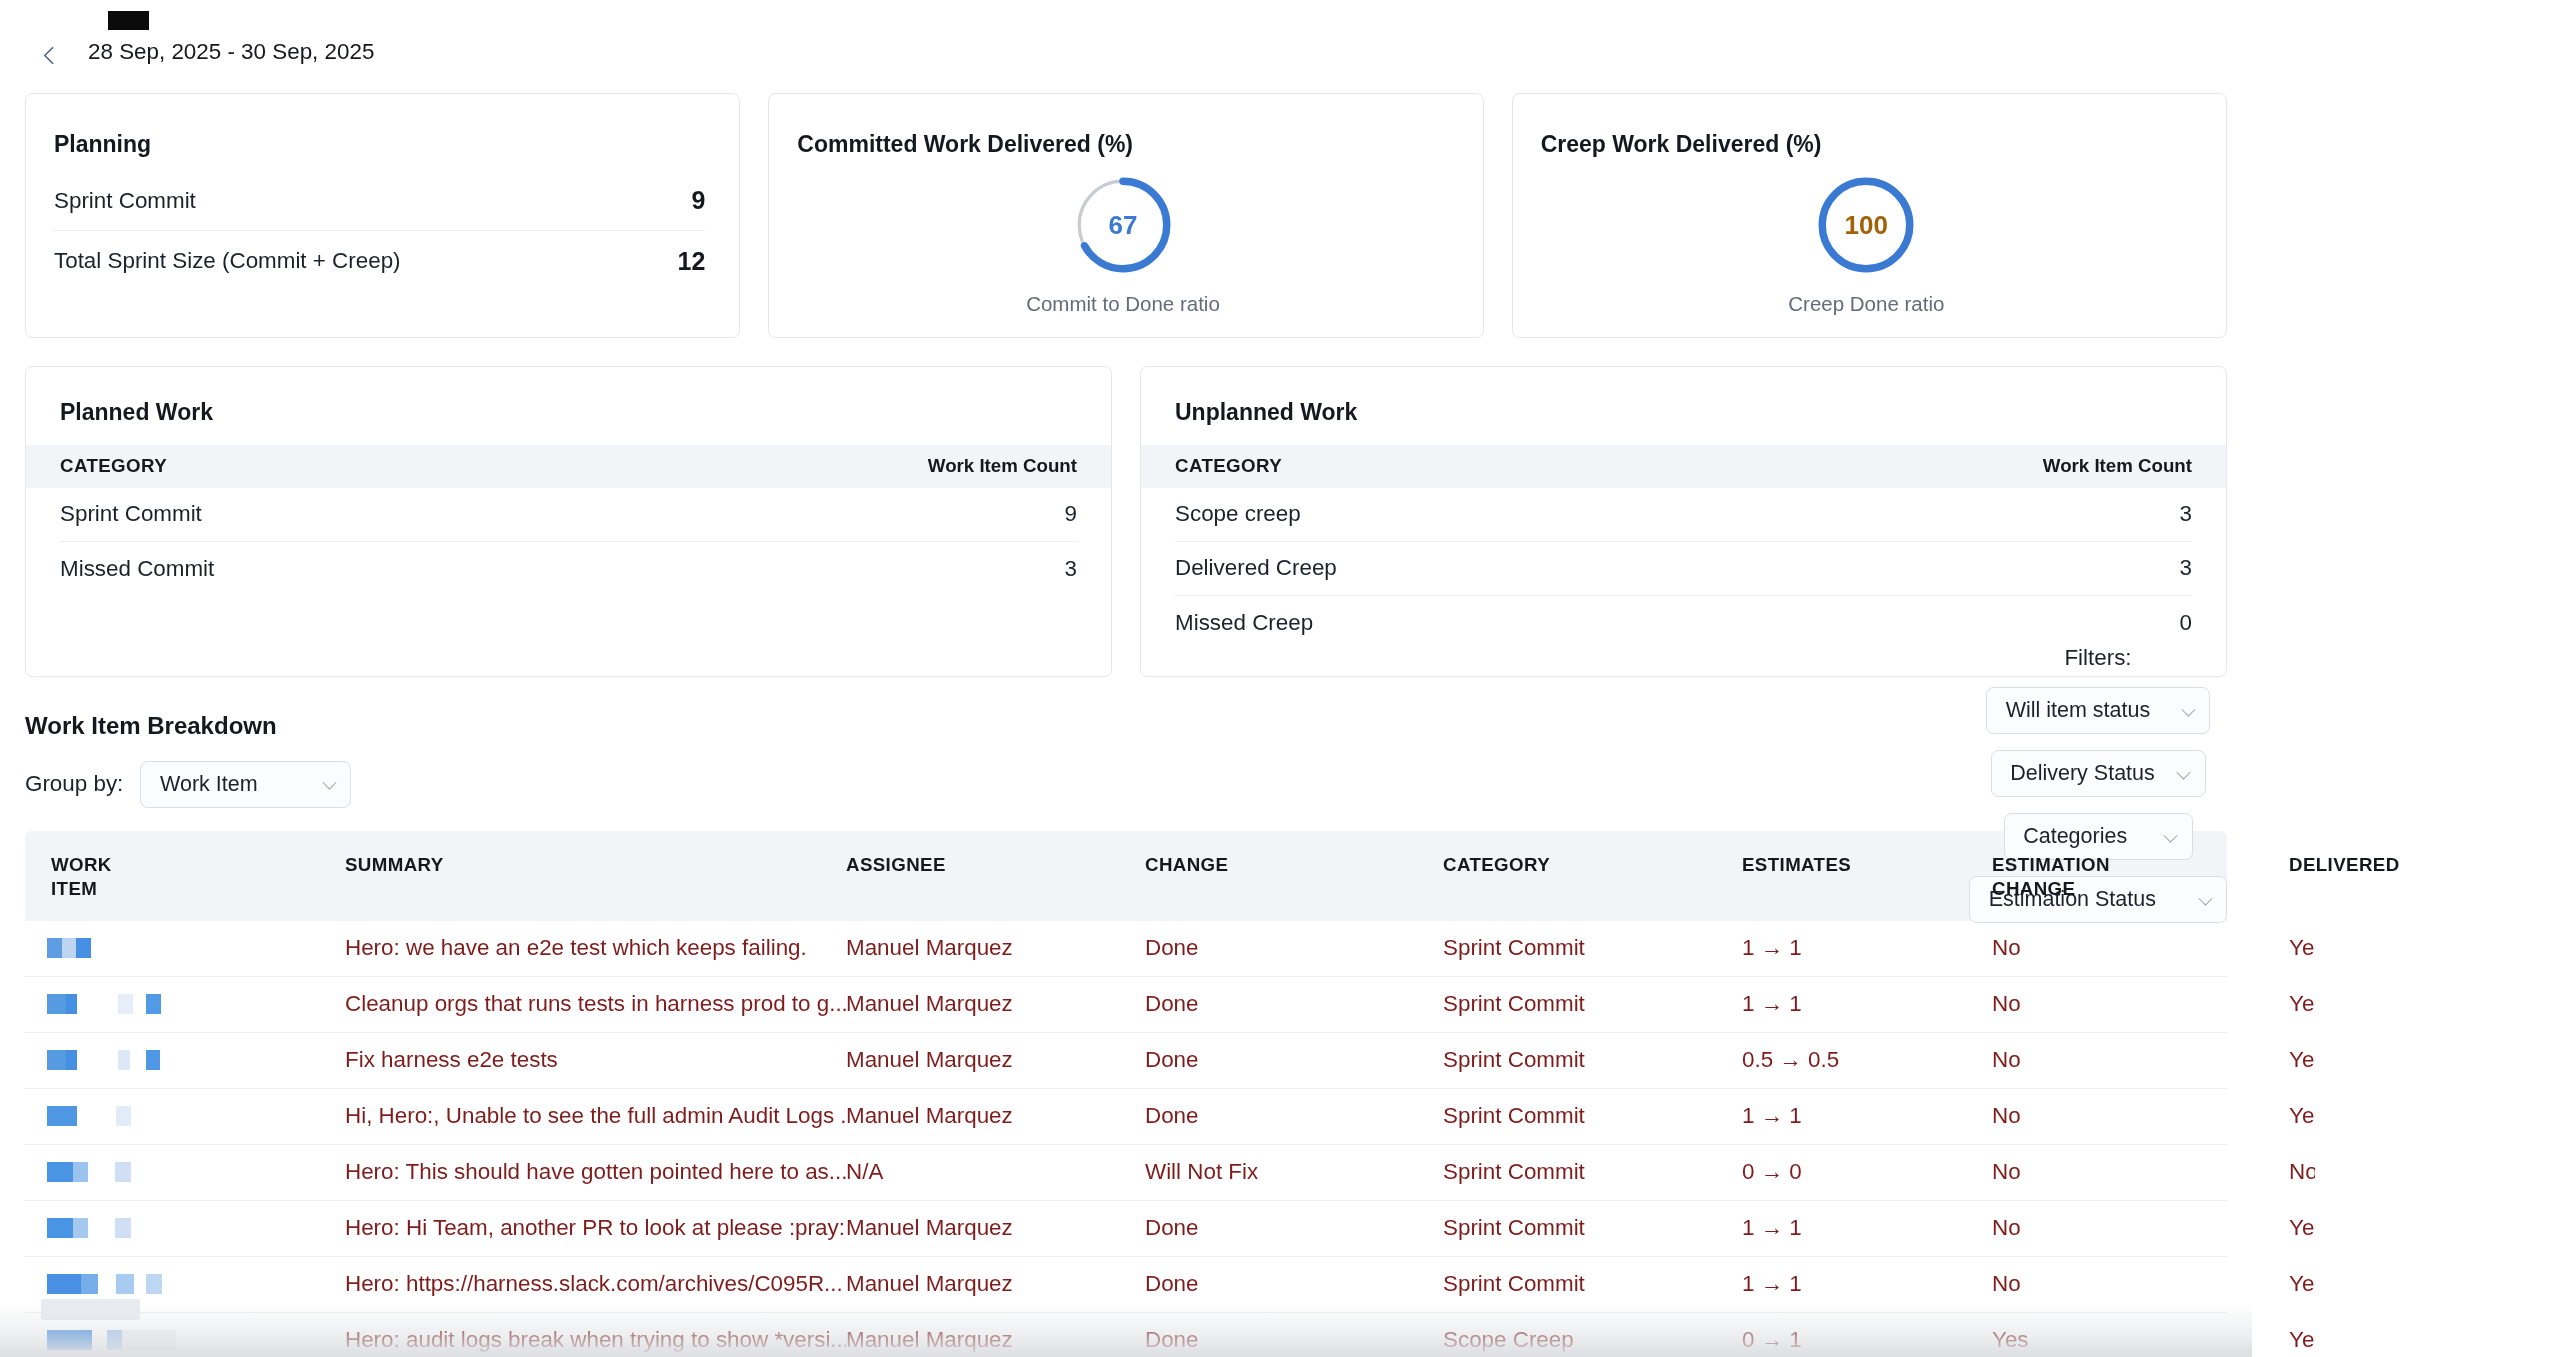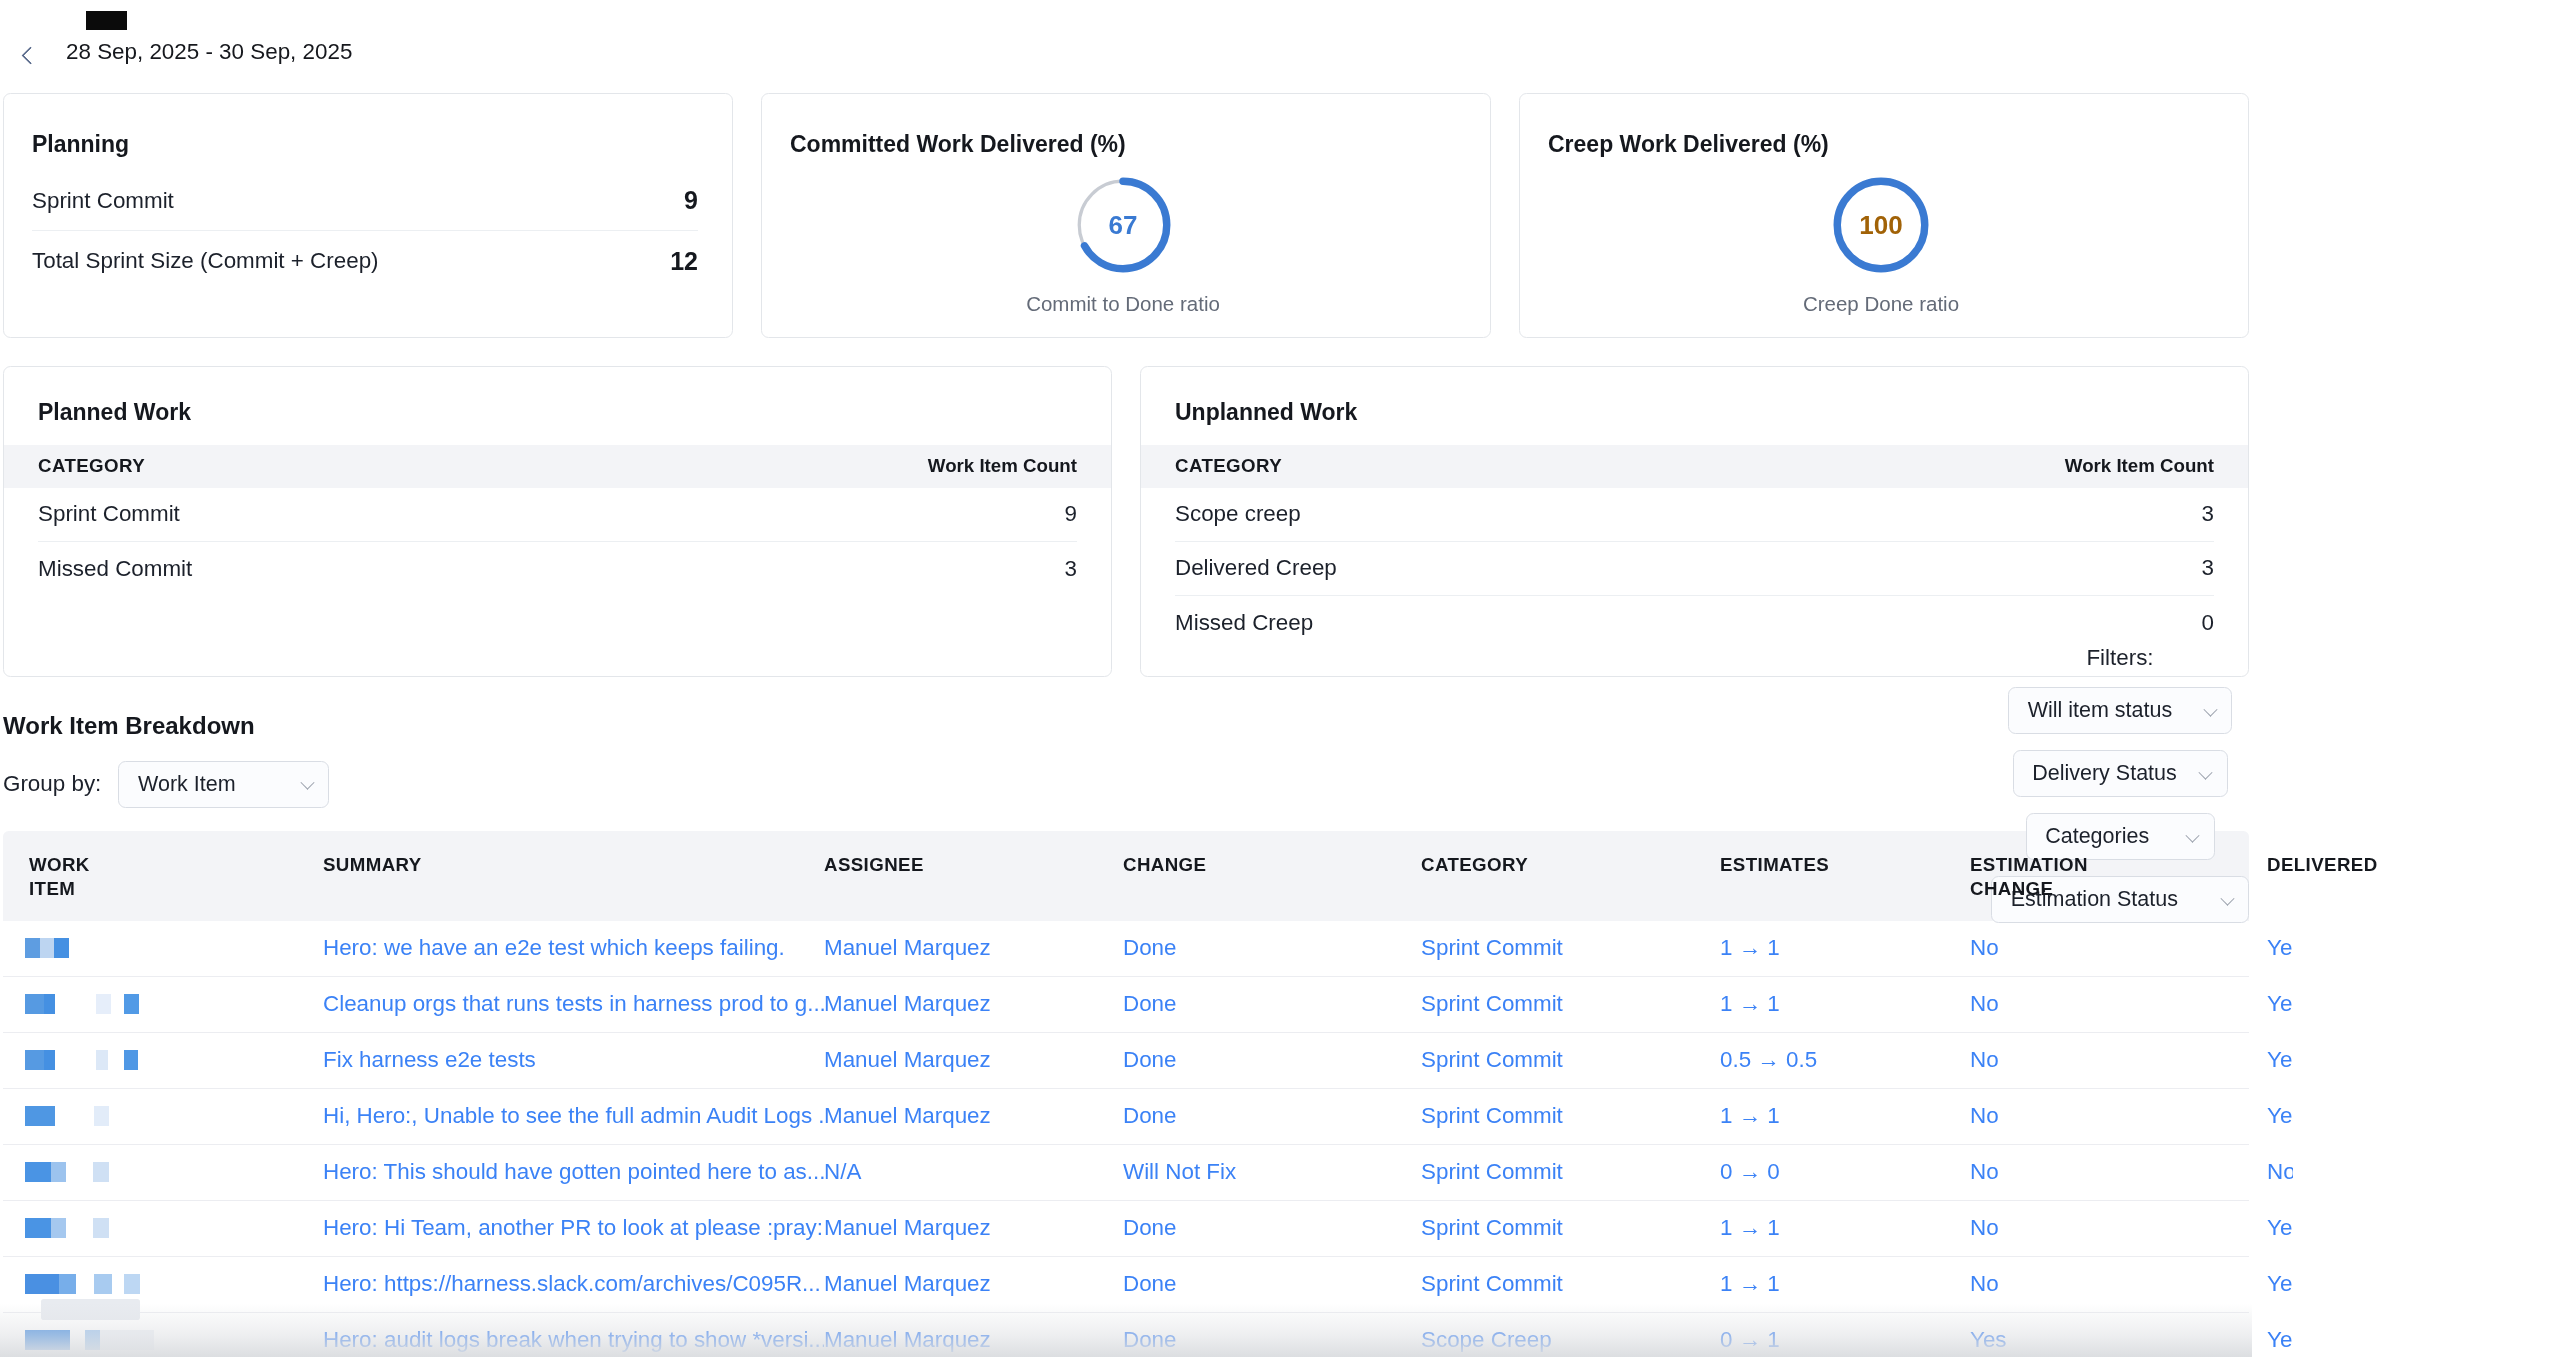--- a/index.html
+++ b/index.html
@@ -1,18 +1,18 @@
 <!DOCTYPE html>
 <html style="font-size:15px"><head>
 <meta charset="utf-8">
 <style>
   * { margin:0; padding:0; box-sizing:border-box; }
   html,body { width:2576px; height:1357px; background:#ffffff; overflow:hidden;
               font-family:"Liberation Sans", sans-serif; color:#1b202a; }
-  .page { position:relative; width:2252px; height:1357px; padding:0 3px; }
+  .page { position:relative; width:2252px; height:1357px; padding:0 25px; }
 
   
   .hdr { position:relative; padding-top:11.2px; height:82px; }
   .back-btn { position:absolute; left:9.3px; top:37px; width:37px; height:37px;
               display:flex; align-items:center; justify-content:center; cursor:pointer; }
   .chev-left { width:13px; height:13px; border-left:2.8px solid #5a6b8c; border-bottom:2.8px solid #5a6b8c;
                transform:rotate(45deg); border-radius:0.9px; }
   .hdr-col { margin-left:63px; }
   .redact-block { width:41px; height:18.7px; background:#0b0b0b; margin-left:19.6px; }
   .date-range { margin-top:9.3px; font-size:22.4px; color:#16181d; }
@@ -60,21 +60,21 @@
   .dd-group { margin-left:17px; }
   .filters { margin-left:auto; display:flex; align-items:center; gap:16px;flex-direction:column; }
 
   .table { margin-top:23px; }
   .t-grid { display:grid; grid-template-columns:320px 501px 299px 298px 299px 250px 297px 1fr; }
   .t-head { background:#f3f4f7; border-radius:5.6px 5.6px 0 0; height:90px; }
   .t-head .hcell { padding-top:22.4px; font-size:18.7px; font-weight:700; letter-spacing:0.4px;
                    color:#15181e; line-height:24px; }
   .t-head .hcell:first-child { padding-left:26px; }
   .hcell .wrapable { display:inline-block; }
-  .t-row { height:56px; border-bottom:1.4px solid #ecedf1; align-items:center; font-size:22.4px; color:#3b82f6; }
+  .t-row { height:56px; border-bottom:1.4px solid #ecedf1; align-items:center; font-size:22.4px; color:#7f1d1d; }
   .t-cell { overflow:hidden; white-space:nowrap; padding-right:26px; }
   .chips { display:flex; align-items:center; height:100%; padding-left:22.4px; }
   .chips span { height:20.5px; display:inline-block; }
 
   .redact-gray { position:absolute; left:41px; top:1299px; width:99px; height:20.5px;
                  background:#e8ebf0; border-radius:2.8px; }
   .bottom-fade { position:absolute; left:0; right:0; bottom:0; height:54px; pointer-events:none;
                  background:linear-gradient(180deg, rgba(255,255,255,0) 0%, rgba(223,225,228,.55) 60%, #dcdee1 100%); }
 </style>
 </head>

